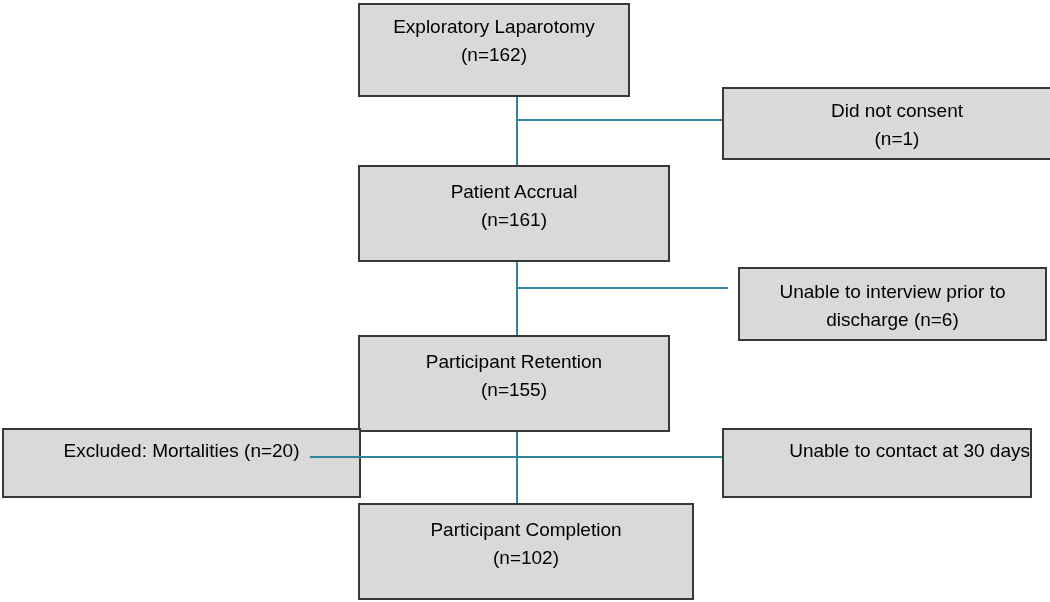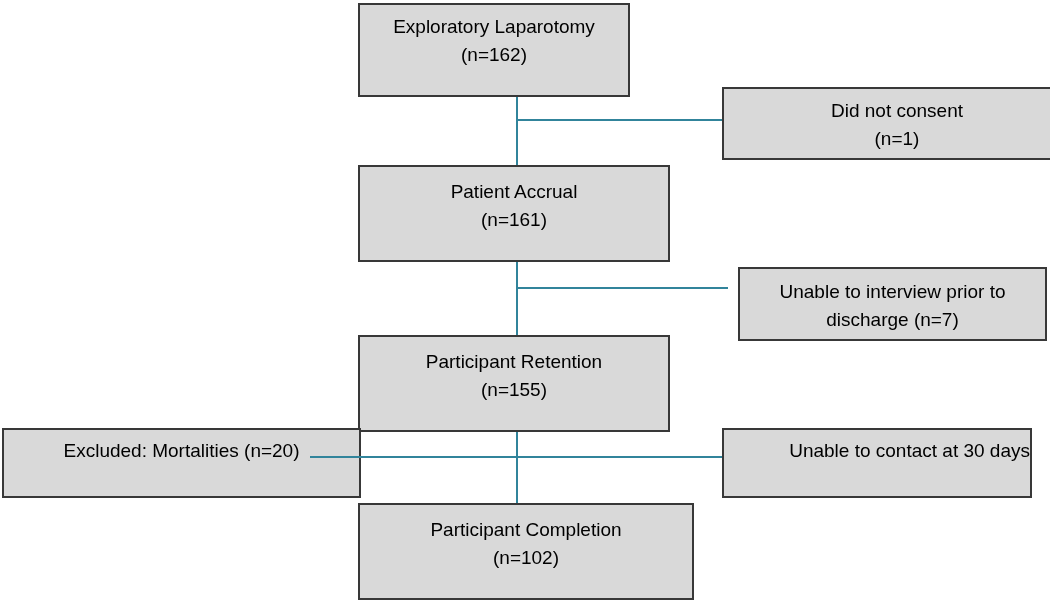--- a/index.html
+++ b/index.html
@@ -58,21 +58,21 @@
     <span class="line">(n=1)</span>
   </div>
 
   <div class="node" id="node-accrual">
     <span class="line">Patient Accrual</span>
     <span class="line">(n=161)</span>
   </div>
 
   <div class="node" id="node-interview">
     <span class="line">Unable to interview prior to</span>
-    <span class="line">discharge (n=7)</span>
+    <span class="line">discharge (n=6)</span>
   </div>
 
   <div class="node" id="node-retention">
     <span class="line">Participant Retention</span>
     <span class="line">(n=155)</span>
   </div>
 
   <div class="node" id="node-excluded">
     <span class="line">Excluded: Mortalities (n=20)</span>
   </div>

